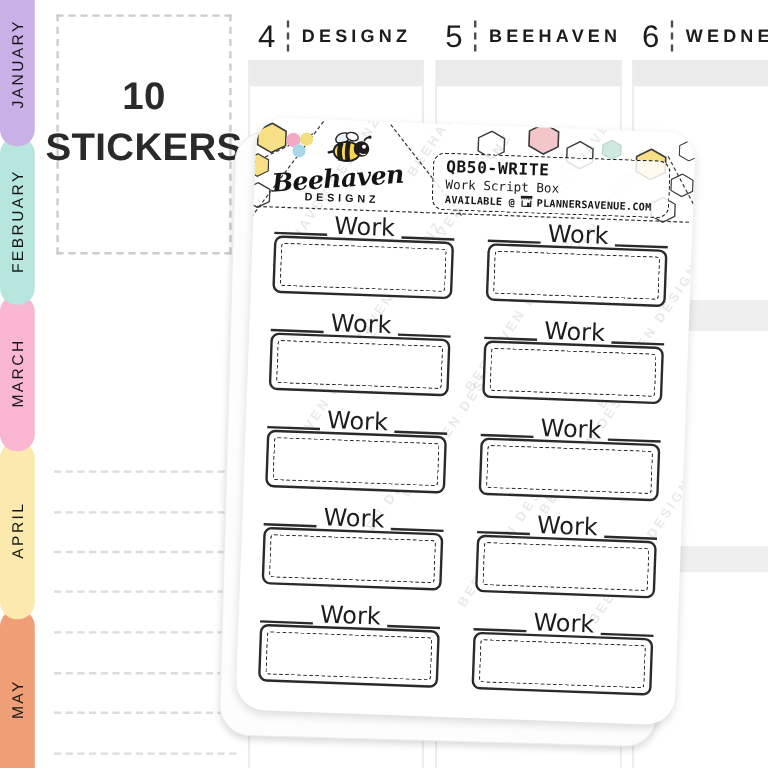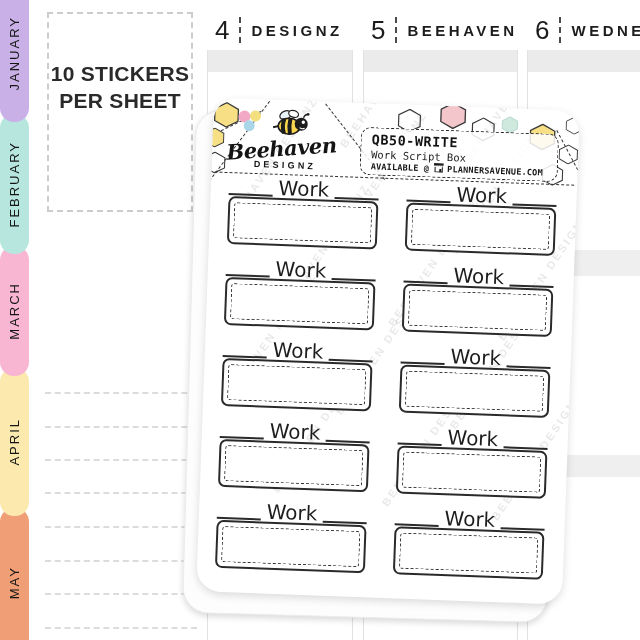--- a/index.html
+++ b/index.html
@@ -30,21 +30,21 @@
   .tab-0{top:-16px;height:138px;background:#c9b1e8;z-index:15;}
   .tab-1{top:114px;height:140px;background:#b6e6de;z-index:14;}
   .tab-2{top:246px;height:130px;background:#f8b6d2;z-index:13;}
   .tab-3{top:368px;height:148px;background:#fbe9ae;z-index:12;}
   .tab-4{top:508px;height:150px;background:#ef9e75;z-index:11;}
 
   
   .infobox{position:absolute;left:47px;top:12px;width:146px;height:200px;z-index:2;
            border:2px dashed #cccccc;box-sizing:border-box;display:flex;flex-direction:column;
            align-items:center;padding-top:46px;text-align:center;}
-  .infobox .l{font-size:21px;font-weight:800;letter-spacing:0.3px;color:#2a2a2a;line-height:1.3;}
+  .infobox .l{font-size:32px;font-weight:800;letter-spacing:0.3px;color:#2a2a2a;line-height:1.3;}
 
   
   .nline{position:absolute;left:45px;width:152px;border-top:2px dashed #dcdcdc;z-index:1;}
 
   
   .backsheet{position:absolute;left:189px;top:114px;width:363px;height:502px;background:#fdfdfd;
              border:1px solid #ececec;border-radius:26px;transform:rotate(1.6deg);
              box-shadow:0 3px 6px rgba(0,0,0,0.15);z-index:20;}
   .sheet{position:absolute;left:205px;top:104px;width:366px;height:494px;background:#ffffff;
          border-radius:24px;transform:rotate(2.1deg);box-shadow:0 3px 8px rgba(0,0,0,0.14);
@@ -150,21 +150,20 @@
     </div>
   <div class="tab tab-3">
       <span>APRIL</span>
     </div>
   <div class="tab tab-4">
       <span>MAY</span>
     </div>
 
   <div class="infobox">
     <div class="l">10 STICKERS</div>
-    <div class="l">PER SHEET</div>
   </div>
 
   <div class="backsheet"></div>
 
   <div class="sheet">
 
     <span class="wm" style="left:130px;top:38px">BEEHAVEN DESIGNZ</span>
     <span class="wm" style="left:255px;top:48px">BEEHAVEN DESIGNZ</span>
     <span class="wm" style="left:20px;top:120px">BEEHAVEN DESIGNZ</span>
     <span class="wm" style="left:130px;top:130px">BEEHAVEN DESIGNZ</span>

